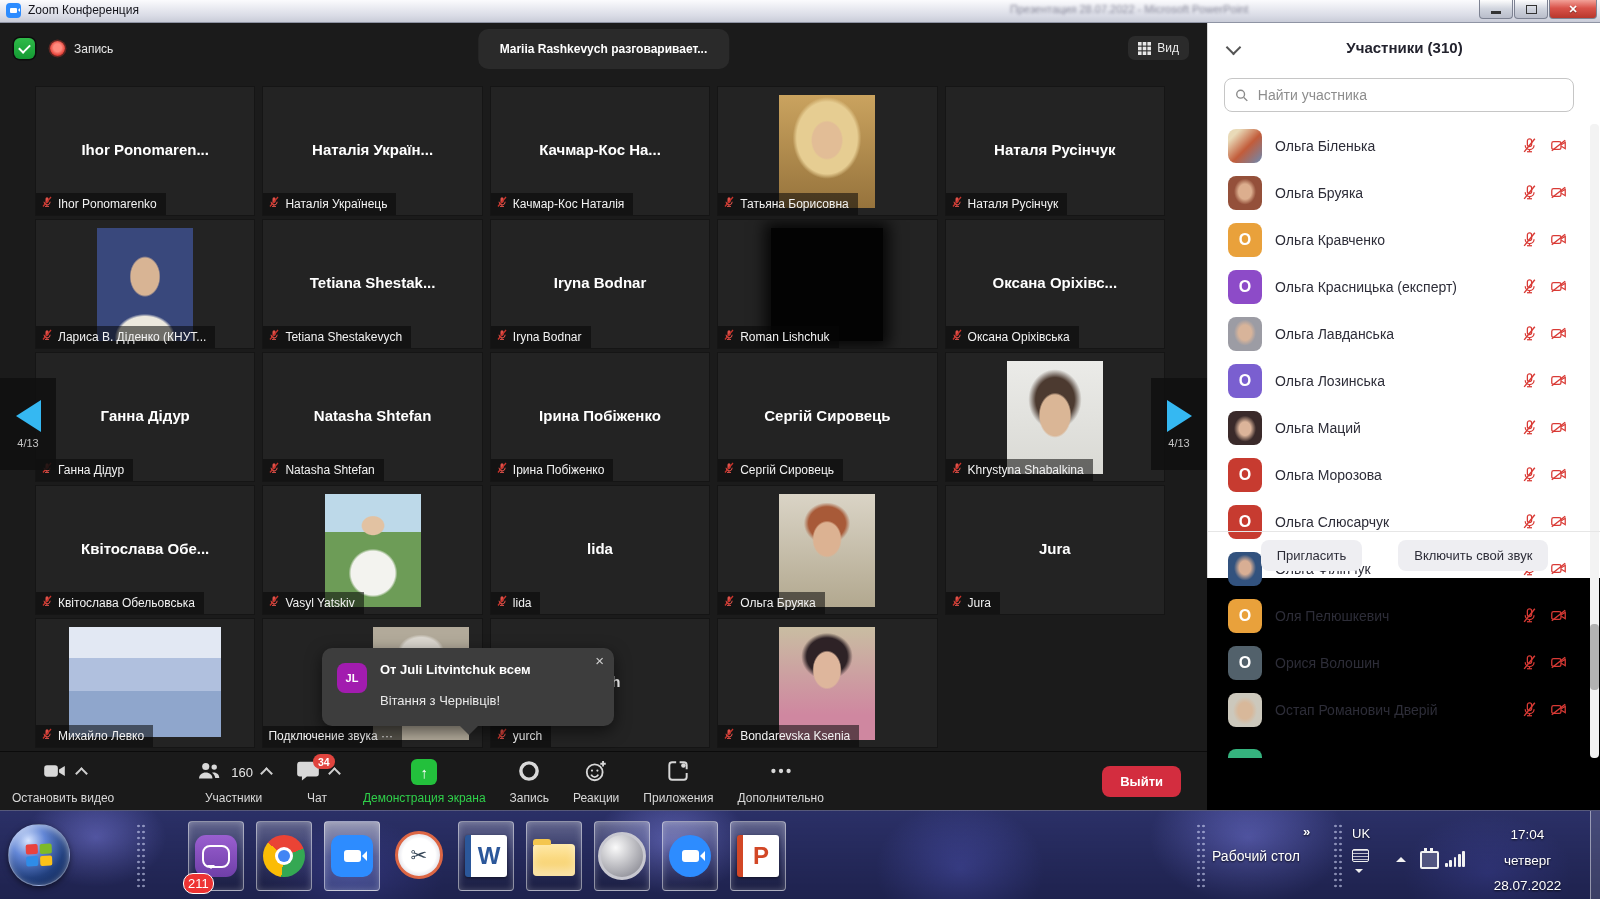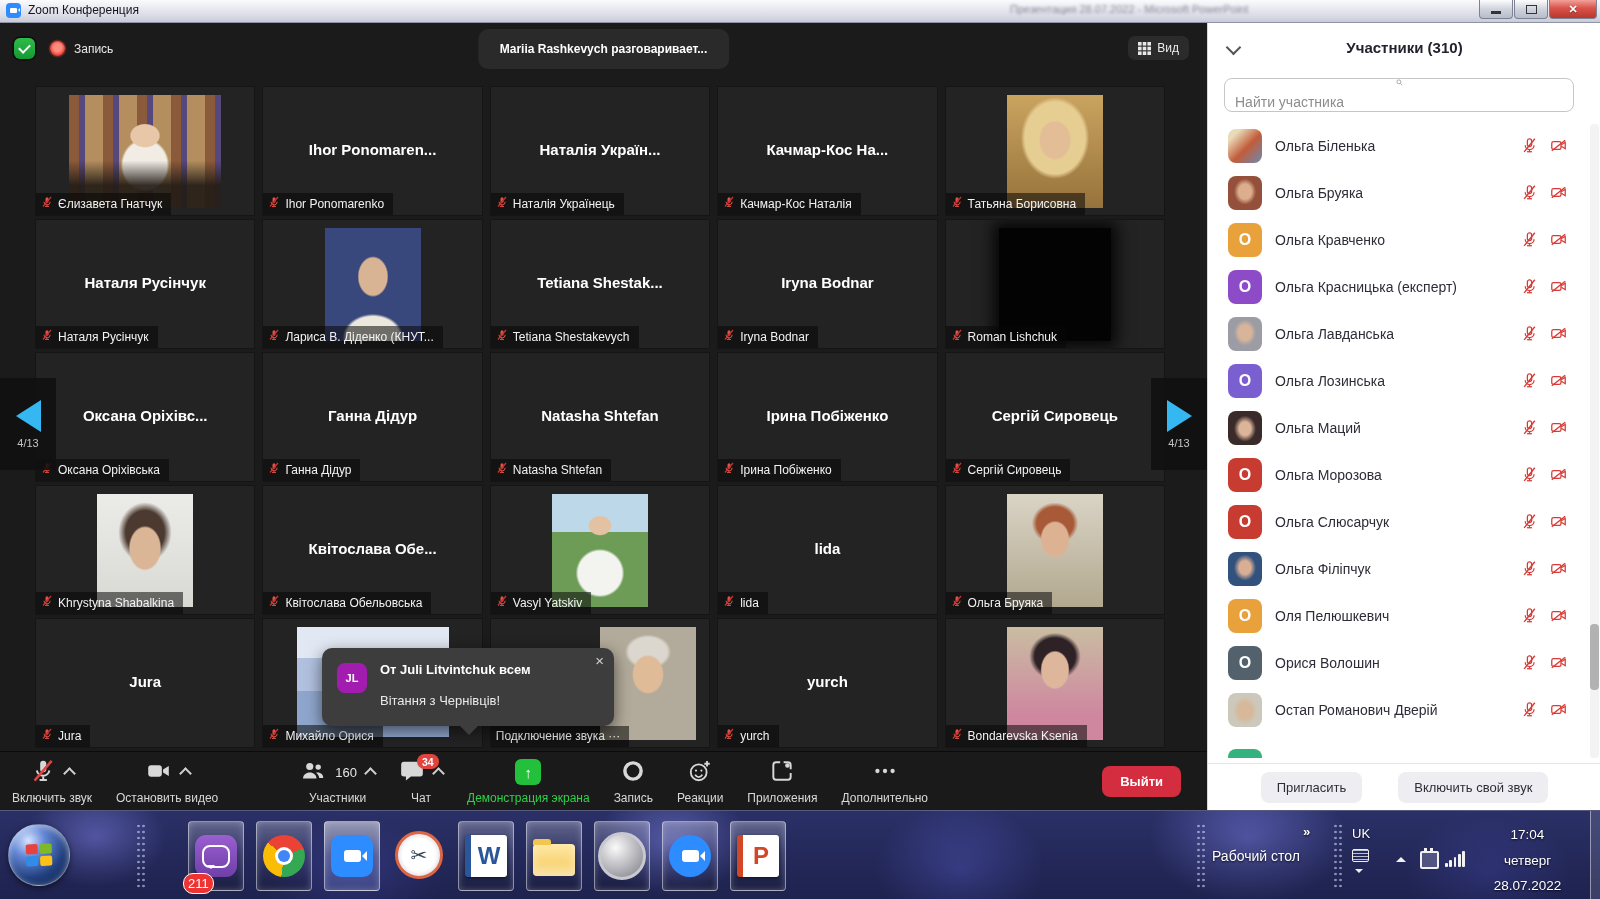--- a/index.html
+++ b/index.html
@@ -92,26 +92,26 @@
   .tb-count{font-size:13px;color:#e4e4e4;}
   .tb-badge{position:absolute;top:2px;left:30px;background:#e0443e;color:#fff;font-size:10.5px;font-weight:bold;
     border-radius:9px;padding:1.5px 5px;}
   .sharebox{width:26px;height:26px;border-radius:6px;background:#23c03c;color:#fff;font-weight:bold;
     display:flex;align-items:center;justify-content:center;font-size:15px;}
   .lab-green{color:#2fd04a;}
   #leaveBtn{align-self:center;margin-left:auto;margin-right:26px;background:#d32d3f;color:#fff;
     font-size:13px;font-weight:bold;border-radius:8px;padding:8px 18px;}
   .sp60{width:58px;} 
   
-  #panel{position:absolute;left:1207px;top:0;width:393px;height:788px;background:#fff;border-left:1px solid #d8d8d8;}
+  #panel{position:absolute;left:1207px;top:0;width:393px;height:556px;background:#fff;border-left:1px solid #d8d8d8;}
   #panelHead{position:absolute;left:0;top:0;width:100%;height:50px;}
   #panelHead .cap{position:absolute;left:0;right:0;top:17px;text-align:center;font-size:15px;font-weight:bold;color:#23232e;}
   #panelHead .vchev{position:absolute;left:20px;top:20px;width:9px;height:9px;border-left:2px solid #555;border-bottom:2px solid #555;transform:rotate(-45deg);}
   #searchBox{position:absolute;left:16px;top:56px;width:328px;height:32px;border:1px solid #c6c6c6;border-radius:8px;
-    display:flex;align-items:center;gap:7px;padding:0 10px;flex-direction:column;}
+    display:flex;align-items:center;gap:7px;padding:0 10px;}
   #searchBox input{border:none;outline:none;font-size:14px;color:#444;width:100%;font-family:inherit;}
   #searchBox input::placeholder{color:#8d8d8d;}
   #plist{position:absolute;left:0;top:100px;width:378px;}
   .prow{height:47px;display:flex;align-items:center;padding:0 18px 0 20px;}
   .pav{width:34px;height:34px;border-radius:8px;flex:none;display:flex;align-items:center;justify-content:center;
     color:#fff;font-size:16px;font-weight:bold;}
   .pname{margin-left:13px;font-size:14px;color:#2d2d38;flex:1;white-space:nowrap;overflow:hidden;}
   .picons{display:flex;gap:11px;align-items:center;}
   .avp-bilenka{background:linear-gradient(135deg,#e9dab8 18%,#c25c3a 55%,#6c8ab2);}
   .avp-bruyaka{background:radial-gradient(11px 13px at 50% 46%,#dcae8e 58%,#94503a);}
@@ -238,33 +238,20 @@
               <rect x="4.7" y="9.4" width="3.6" height="3.6"></rect>
               <rect x="9.4" y="9.4" width="3.6" height="3.6"></rect>
             </g>
         </svg>
         <span>Вид</span>
       </span>
     </div>
 
     <div id="grid">
         <div class="tile">
-          <div class="ph ph-bookshelf"></div>
-          <div class="tile-label">
-            <span><svg viewBox="0 0 24 24" width="12" height="12">
-                <rect x="9" y="2.5" width="6" height="11" rx="3" fill="#e0524a"></rect>
-                <path d="M6 11.5a6.2 6.2 0 0 0 12.4 0" fill="none" stroke="#e0524a" stroke-width="2"></path>
-                <line x1="11.8" y1="17.5" x2="11.8" y2="20.5" stroke="#e0524a" stroke-width="2"></line>
-                <line x1="8" y1="20.8" x2="16" y2="20.8" stroke="#e0524a" stroke-width="2"></line>
-                <line x1="4" y1="21" x2="20" y2="2" stroke="#c8332b" stroke-width="2.6"></line>
-              </svg></span>
-            <span>Єлизавета Гнатчук</span>
-          </div>
-        </div>
-        <div class="tile">
           <div class="center-name">Ihor Ponomaren...</div>
           <div class="tile-label">
             <span><svg viewBox="0 0 24 24" width="12" height="12">
                 <rect x="9" y="2.5" width="6" height="11" rx="3" fill="#e0524a"></rect>
                 <path d="M6 11.5a6.2 6.2 0 0 0 12.4 0" fill="none" stroke="#e0524a" stroke-width="2"></path>
                 <line x1="11.8" y1="17.5" x2="11.8" y2="20.5" stroke="#e0524a" stroke-width="2"></line>
                 <line x1="8" y1="20.8" x2="16" y2="20.8" stroke="#e0524a" stroke-width="2"></line>
                 <line x1="4" y1="21" x2="20" y2="2" stroke="#c8332b" stroke-width="2.6"></line>
               </svg></span>
             <span>Ihor Ponomarenko</span>
@@ -520,21 +507,21 @@
         <div class="tile">
           <div class="ph ph-screen"></div>
           <div class="tile-label">
             <span><svg viewBox="0 0 24 24" width="12" height="12">
                 <rect x="9" y="2.5" width="6" height="11" rx="3" fill="#e0524a"></rect>
                 <path d="M6 11.5a6.2 6.2 0 0 0 12.4 0" fill="none" stroke="#e0524a" stroke-width="2"></path>
                 <line x1="11.8" y1="17.5" x2="11.8" y2="20.5" stroke="#e0524a" stroke-width="2"></line>
                 <line x1="8" y1="20.8" x2="16" y2="20.8" stroke="#e0524a" stroke-width="2"></line>
                 <line x1="4" y1="21" x2="20" y2="2" stroke="#c8332b" stroke-width="2.6"></line>
               </svg></span>
-            <span>Михайло Орися</span>
+            <span>Михайло Левко</span>
           </div>
         </div>
         <div class="tile">
           <div class="ph ph-elder"></div>
           <div class="tile-label">
             <span>Подключение звука ···</span>
           </div>
         </div>
         <div class="tile">
           <div class="center-name">yurch</div>
@@ -574,33 +561,20 @@
     </div>
 
     <div id="chatPopup">
       <span class="jl">JL</span>
       <span class="t">От Juli Litvintchuk всем</span>
       <span class="m">Вітання з Чернівців!</span>
       <span class="x">×</span>
     </div>
 
     <div id="toolbar">
-        <div class="tb-item">
-          <div class="irow">
-            <span><svg viewBox="0 0 24 24" width="26" height="26">
-                <rect x="9.4" y="2.6" width="5.6" height="10.5" rx="2.8" fill="#d8d8d8"></rect>
-                <path d="M6.3 11.5a5.9 5.9 0 0 0 11.6 0" fill="none" stroke="#d8d8d8" stroke-width="1.8"></path>
-                <line x1="12.2" y1="17" x2="12.2" y2="20" stroke="#d8d8d8" stroke-width="1.8"></line>
-                <line x1="8.8" y1="20.3" x2="15.6" y2="20.3" stroke="#d8d8d8" stroke-width="1.8"></line>
-                <line x1="4.2" y1="20.8" x2="20" y2="2.6" stroke="#e0443e" stroke-width="2.4"></line>
-              </svg></span>
-            <span class="chev"></span>
-          </div>
-          <div>Включить звук</div>
-        </div>
         <div class="tb-item">
           <div class="irow">
             <span><svg viewBox="0 0 24 24" width="27" height="26">
                 <rect x="2.5" y="6.8" width="12.6" height="10.4" rx="2.6" fill="#d8d8d8"></rect>
                 <path d="M16.2 10.6l5.3-3.2v9.2l-5.3-3.2z" fill="#d8d8d8"></path>
               </svg></span>
             <span class="chev"></span>
           </div>
           <div>Остановить видео</div>
         </div>

